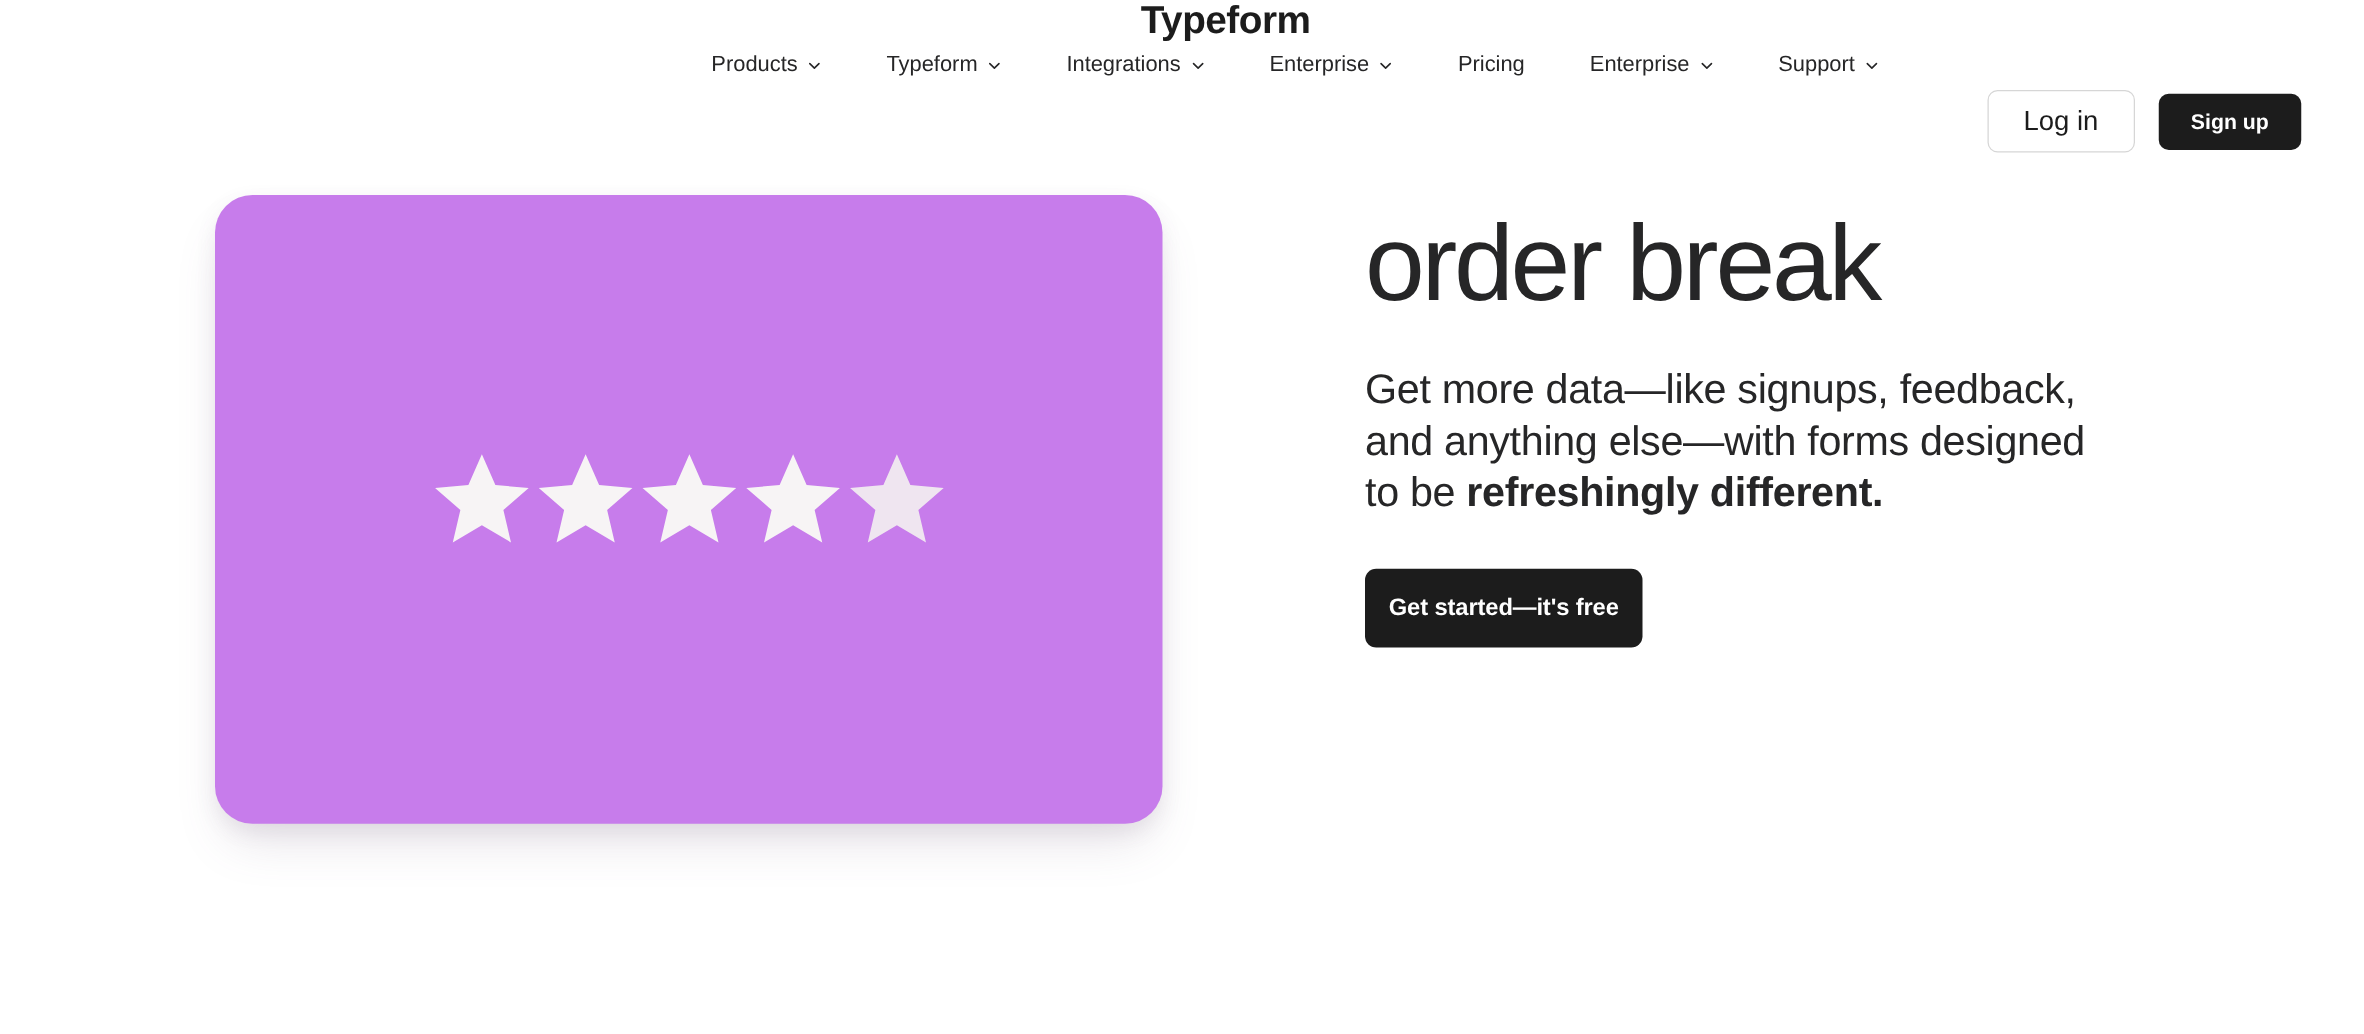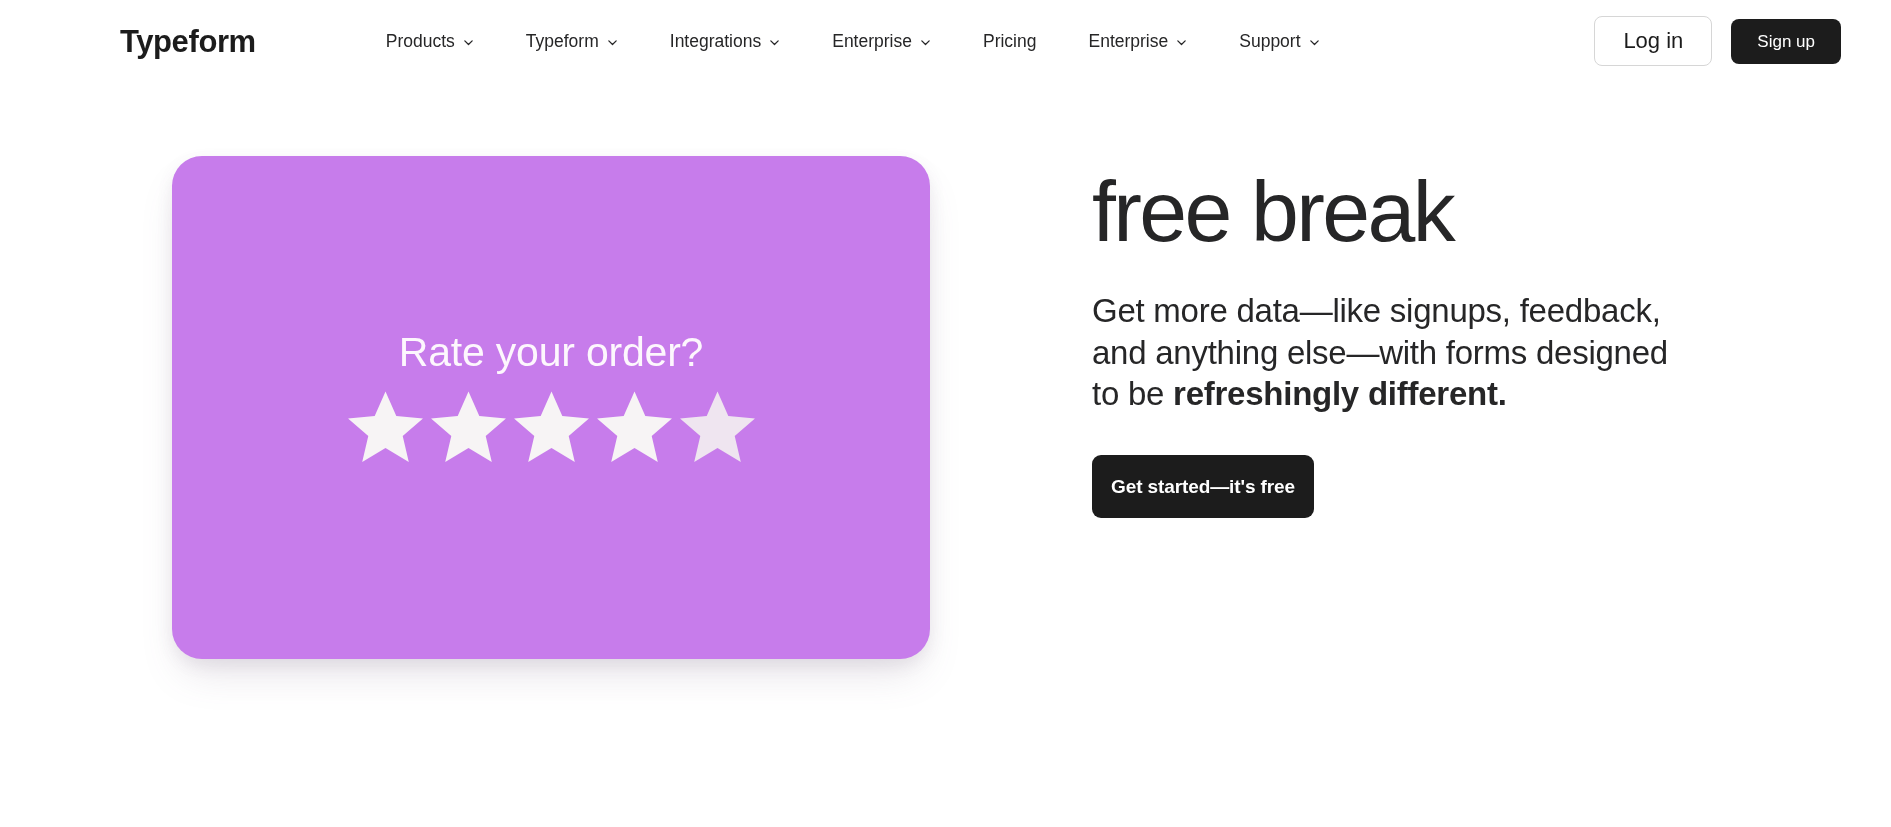--- a/index.html
+++ b/index.html
@@ -19,20 +19,21 @@
   }
 
   
   .site-header {
     height: 82px;
     display: flex;
     align-items: center;
     padding: 0 50px 0 120px;
     position: relative;
     background: #fff;
+    flex-direction: column;
   }
 
   .brand {
     font-size: 31px;
     font-weight: 700;
     letter-spacing: -0.4px;
     color: #1c1c1c;
     line-height: 1;
     cursor: pointer;
     white-space: nowrap;
@@ -91,21 +92,21 @@
     font-size: 22px;
     font-weight: 400;
     padding: 13px 28px;
   }
 
   .btn-signup {
     background: #1c1c1c;
     color: #ffffff;
     border-radius: 8px;
     font-size: 17px;
-    font-weight: 400;
+    font-weight: 700;
     padding: 14px 26px;
   }
 
   
   .hero {
     display: flex;
     align-items: flex-start;
     padding: 74px 0 0 0;
   }
 
@@ -269,21 +270,20 @@
   </div>
 
 </header>
 
 <main class="hero">
 
   <div class="hero-visual">
     <div class="rating-card">
       <div class="rating-inner">
 
-        <div class="rating-question">Rate your order?</div>
 
         <div class="stars">
           <span class="star-wrap">
             <svg class="star" viewBox="0 0 24 24">
               <polygon points="12,1.6 15.2,8.9 23.1,9.6 17.1,14.8 18.9,22.5 12,18.4 5.1,22.5 6.9,14.8 0.9,9.6 8.8,8.9"></polygon>
             </svg>
           </span>
           <span class="star-wrap">
             <svg class="star" viewBox="0 0 24 24">
               <polygon points="12,1.6 15.2,8.9 23.1,9.6 17.1,14.8 18.9,22.5 12,18.4 5.1,22.5 6.9,14.8 0.9,9.6 8.8,8.9"></polygon>
@@ -306,21 +306,21 @@
           </span>
         </div>
 
       </div>
     </div>
   </div>
 
   <div class="hero-copy">
 
     <h1 class="headline">
-      <span class="hl-line">free break</span>
+      <span class="hl-line">order break</span>
     </h1>
 
     <p class="subcopy">
       <span>Get more data—like signups, feedback, and anything else—with forms designed to be </span><span class="emph">refreshingly different.</span>
     </p>
 
     <button class="btn cta">Get started—it's free</button>
 
   </div>
 

